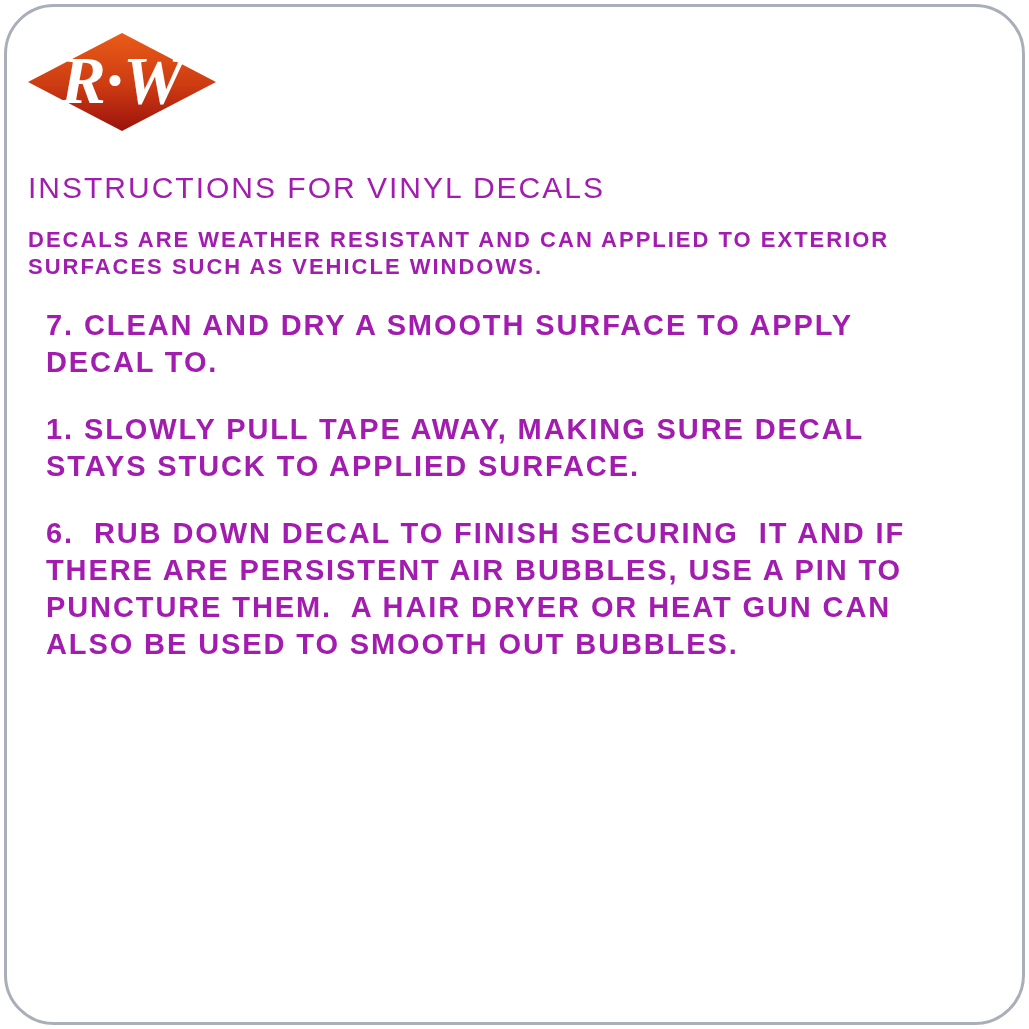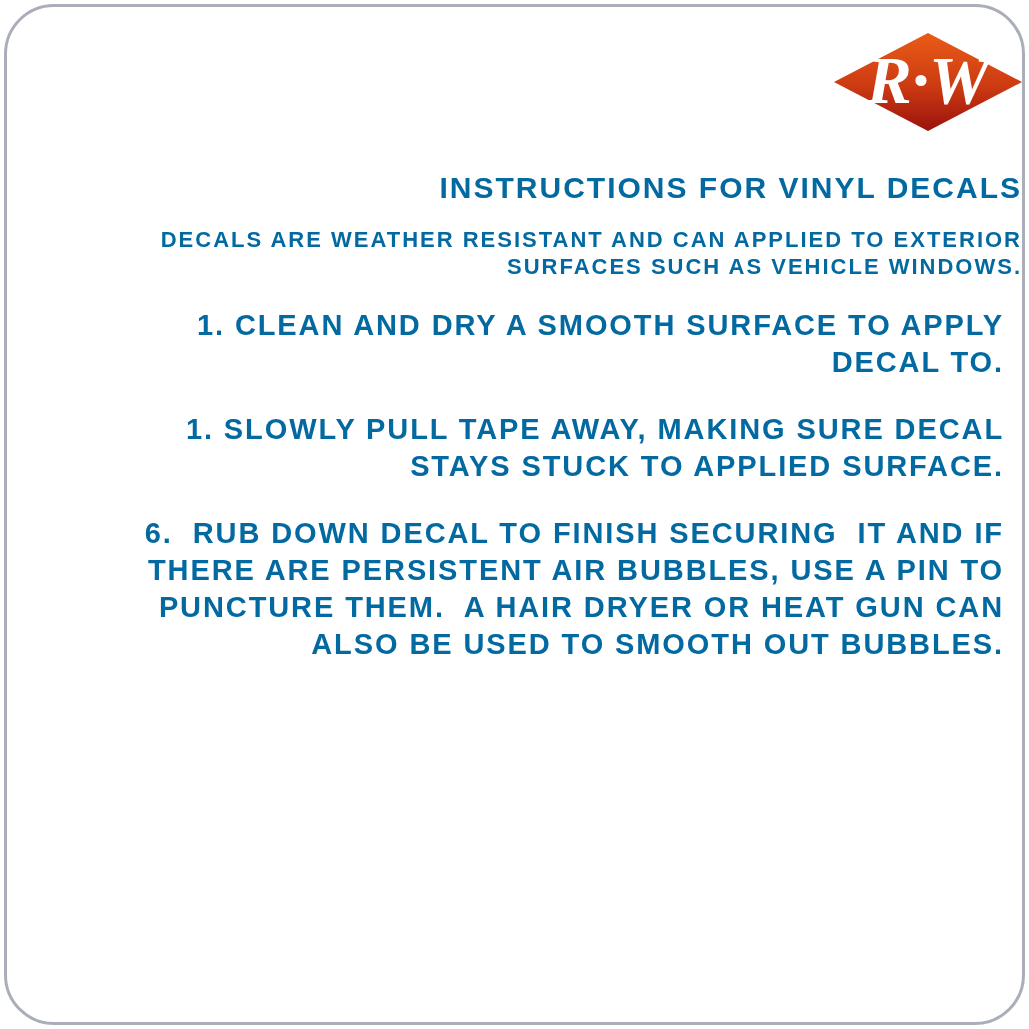--- a/index.html
+++ b/index.html
@@ -14,40 +14,40 @@
     font-family: "Liberation Sans", sans-serif;
     overflow: hidden;
   }
   .card {
     position: absolute;
     top: 4px; left: 4px; right: 4px; bottom: 4px;
     border: 3px solid #a9aeb9;
     border-radius: 50px;
     box-sizing: border-box;
     background: #ffffff;
-    text-align: right;
-    color: #0369a1;
+    text-align: left;
+    color: #a21caf;
     overflow: hidden;
     padding-left: 21px;
   }
   .logo-wrap {
     margin-top: 26px;
     height: 98px;
     line-height: 0;
   }
   .logo-svg { overflow: visible; }
   .logo-monogram {
     font-family: "Liberation Serif", serif;
     font-style: italic;
     font-weight: bold;
   }
   .title {
     margin: 38px 0 0 0;
     font-size: 30px;
-    font-weight: bold;
+    font-weight: normal;
     letter-spacing: 2px;
     line-height: 37px;
     white-space: pre-wrap;
   }
   .subtitle {
     margin: 20px 0 0 0;
     font-size: 22px;
     font-weight: bold;
     letter-spacing: 2px;
     line-height: 27px;
@@ -84,21 +84,21 @@
       <text class="logo-monogram" x="94" y="70" text-anchor="middle" font-size="68" fill="#ffffff">R·W</text>
     </svg>
   </div>
 
   <h1 class="title">INSTRUCTIONS FOR VINYL DECALS</h1>
 
   <p class="subtitle">DECALS ARE WEATHER RESISTANT AND CAN APPLIED TO EXTERIOR
 SURFACES SUCH AS VEHICLE WINDOWS.</p>
 
   <div class="steps">
-    <p>1. CLEAN AND DRY A SMOOTH SURFACE TO APPLY
+    <p>7. CLEAN AND DRY A SMOOTH SURFACE TO APPLY
 DECAL TO.</p>
     <p>1. SLOWLY PULL TAPE AWAY, MAKING SURE DECAL
 STAYS STUCK TO APPLIED SURFACE.</p>
     <p>6.  RUB DOWN DECAL TO FINISH SECURING  IT AND IF
 THERE ARE PERSISTENT AIR BUBBLES, USE A PIN TO
 PUNCTURE THEM.  A HAIR DRYER OR HEAT GUN CAN
 ALSO BE USED TO SMOOTH OUT BUBBLES.</p>
   </div>
 
 </div>

